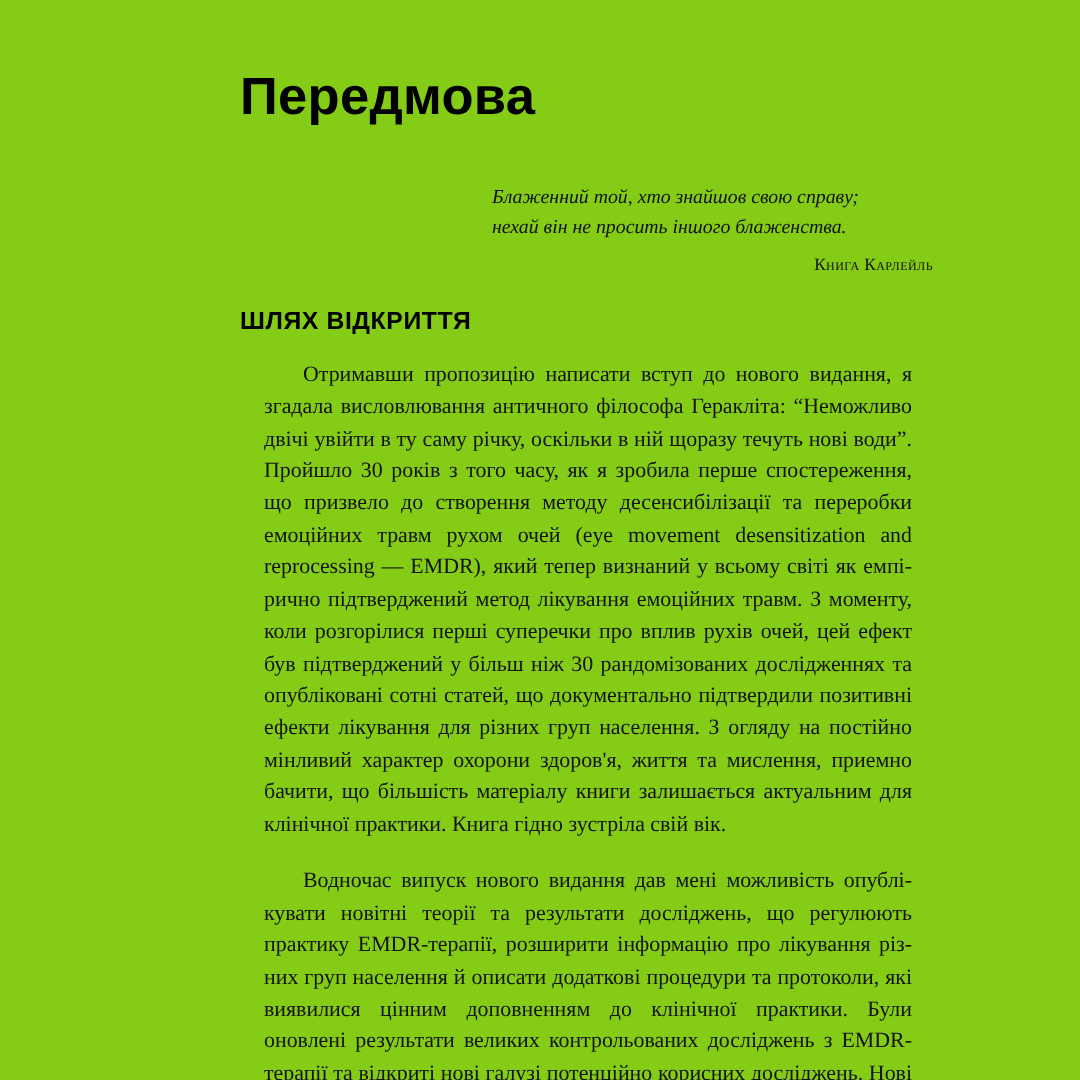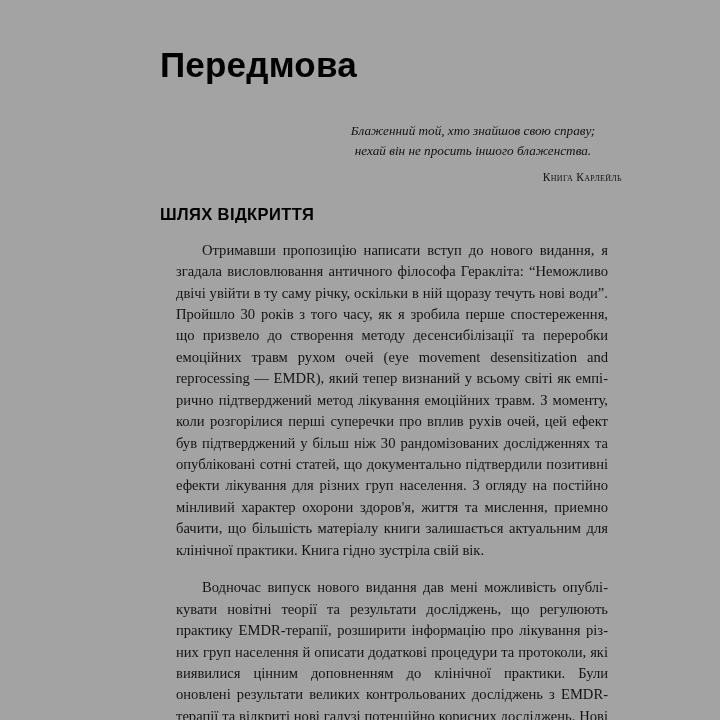--- a/index.html
+++ b/index.html
@@ -13,39 +13,39 @@
     overflow: hidden;
     font-family: "Liberation Serif", serif;
     color: #111111;
   }
   .page {
     position: relative;
     width: 720px;
     height: 720px;
     box-sizing: border-box;
     padding: 28px 96px 0 150px;
-    background: #a3a3a3;
+    background: #84cc16;
   }
   .chapter-title {
     font-family: "Liberation Sans", sans-serif;
     font-weight: bold;
     font-size: 35px;
     line-height: 1.1;
     letter-spacing: 0.2px;
     color: #000000;
     margin: 18px 0 0 10px;
   }
   .epigraph {
     margin-top: 36px;
     margin-left: 178px;
     margin-right: 6px;
     font-style: italic;
     font-size: 13.2px;
     line-height: 1.52;
-    text-align: center;
+    text-align: left;
     color: #111111;
   }
   .epigraph-line {
     display: block;
     white-space: nowrap;
   }
   .epigraph-source {
     margin-top: 10px;
     margin-right: 2px;
     text-align: right;

